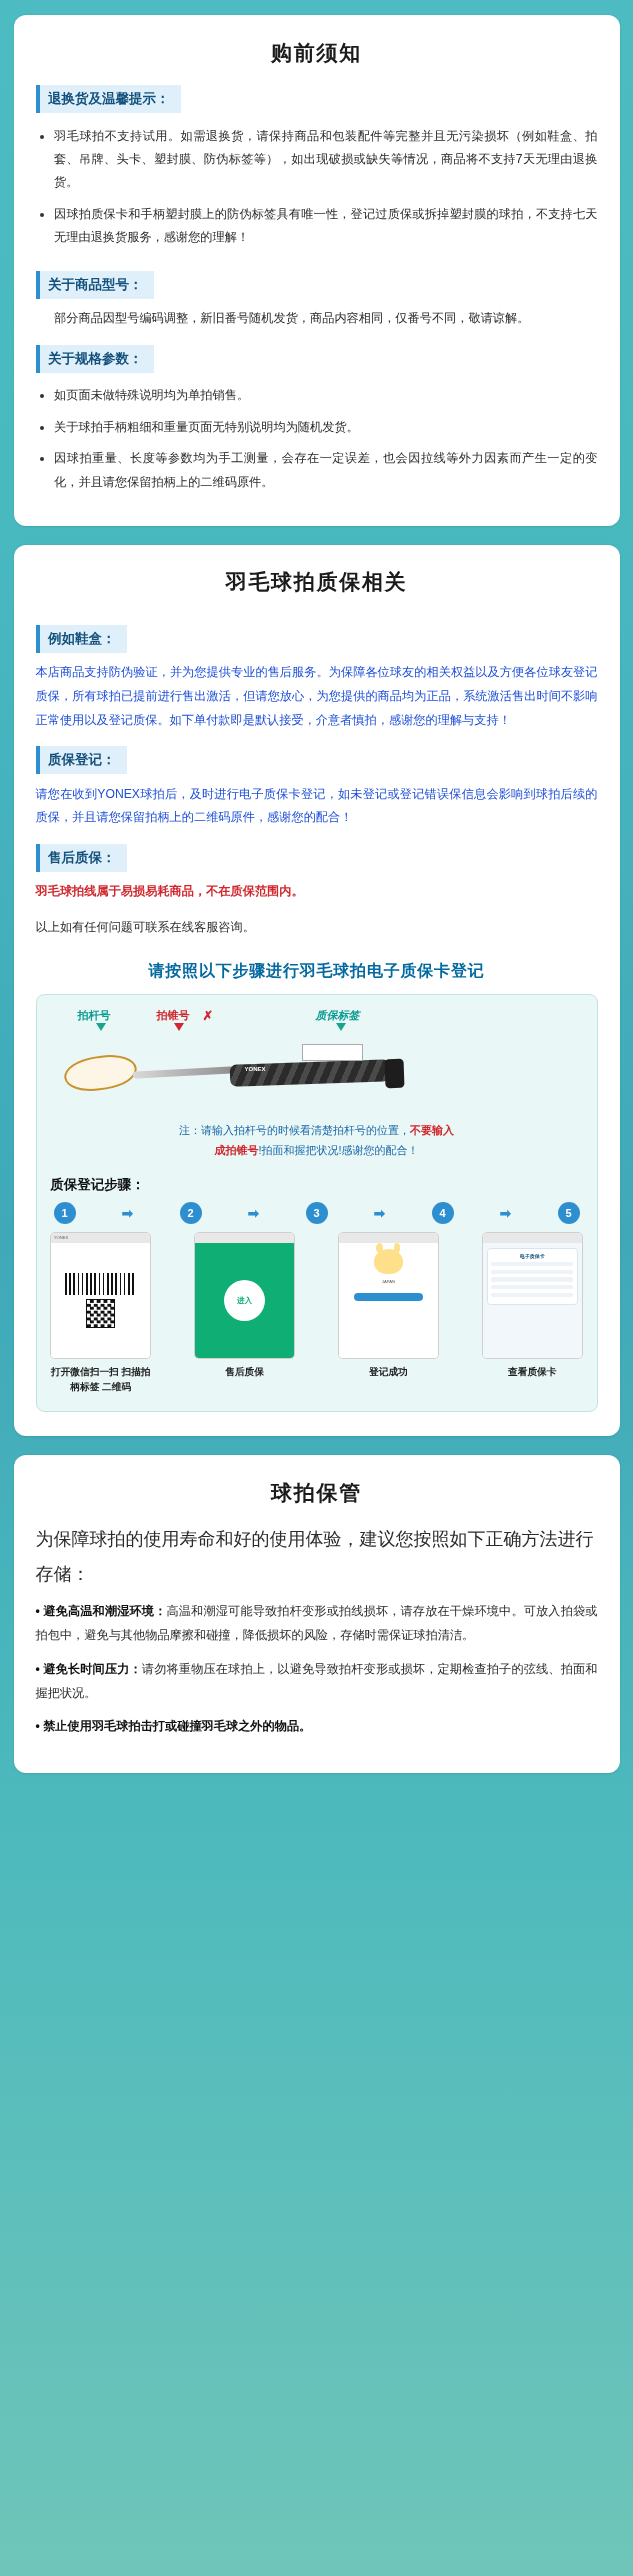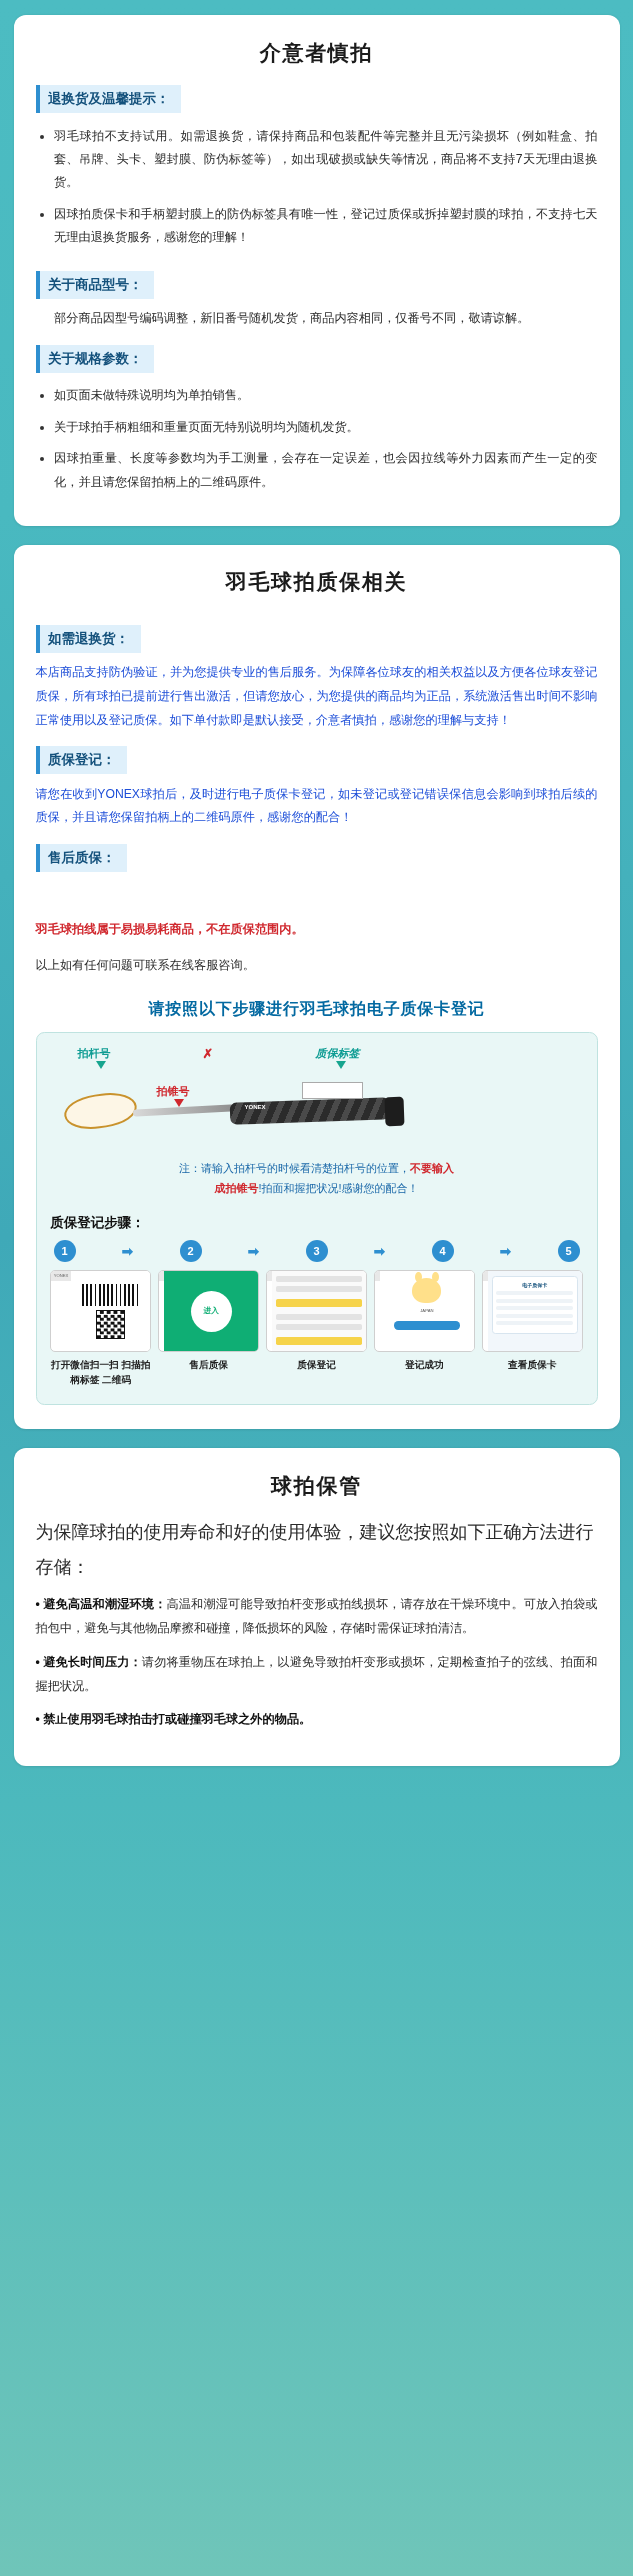--- a/index.html
+++ b/index.html
@@ -58,21 +58,21 @@
     text-align: justify;
   }
   ul.bullets li::marker { color: #333; }
   .indent-text {
     font-size: 12.2px;
     line-height: 1.95;
     color: #2a2a2a;
     padding-left: 18.6px;
     text-align: justify;
   }
-  .red { color: #d0282e; font-weight: bold; margin-top: 38px; }
+  .red { color: #d0282e; font-weight: bold; }
   .note-line { margin-top: 12px; font-size: 12.2px; color: #2a2a2a; line-height:1.9;}
 
   
   .reg-title {
     text-align: center;
     font-size: 16px;
     font-weight: bold;
     color: #0369a1;
     margin: 22px 0 12px 0;
     letter-spacing: 0.8px;
@@ -174,24 +174,24 @@
     font-size: 11px; font-weight: bold;
     display: flex; align-items: center; justify-content: center;
   }
   .step-arrow { color: #2e8fd0; font-size: 13.5px; font-weight: bold; }
   .phones {
     display: flex; justify-content: space-between; align-items: flex-start;
     margin-top: 8.4px; padding: 0 1.7px;
   }
   .phone-col { width: 19%; }
   .phone {
-    width: 100%; height: 82px;
+    width: 100%; height: 127px;
     border: 0.8px solid #cfcfcf; border-radius: 5px;
     background: #fff; overflow: hidden;
-    display: flex; flex-direction: row;
+    display: flex; flex-direction: column;
   }
   .phone .bar { height: 9.3px; background: #e8e8e8; font-size: 4.2px; color:#666; padding:1.7px 2.5px;}
   .phone .screen { flex: 1; position: relative; }
   .ph1 .screen { background: #ffffff; display:flex; flex-direction:column; align-items:center; justify-content:center; gap:3.4px;}
   .barcode {
     width: 72%; height: 22px;
     background: repeating-linear-gradient(90deg,#111 0 1.7px,#fff 1.7px 4.2px);
   }
   .qrbox { width: 29px; height: 29px; background: repeating-conic-gradient(#111 0 25%, #fff 0 50%) 0 0/6.8px 6.8px; border: 1.7px solid #111;}
   .ph2 .screen { background: #0fae74; display:flex; align-items:center; justify-content:center;}
@@ -216,21 +216,21 @@
   
   .care-intro { font-size:18px; line-height:1.95; color:#2a2a2a; margin-bottom:8.4px;}
   .care-item { font-size:12.2px; line-height:1.95; color:#2a2a2a; margin-bottom:10px; text-align:justify;}
   .care-item b { color:#111; }
   .bul { color:#111; font-weight:bold; }
 </style>
 </head>
 <body>
 
 <div class="card">
-  <div class="card-title">介意者慎拍</div>
+  <div class="card-title">购前须知</div>
 
   <div class="section-head first">退换货及温馨提示：</div>
   <ul class="bullets">
     <li>羽毛球拍不支持试用。如需退换货，请保持商品和包装配件等完整并且无污染损坏（例如鞋盒、拍套、吊牌、头卡、塑封膜、防伪标签等），如出现破损或缺失等情况，商品将不支持7天无理由退换货。</li>
     <li>因球拍质保卡和手柄塑封膜上的防伪标签具有唯一性，登记过质保或拆掉塑封膜的球拍，不支持七天无理由退换货服务，感谢您的理解！</li>
   </ul>
 
   <div class="section-head">关于商品型号：</div>
   <div class="indent-text">部分商品因型号编码调整，新旧番号随机发货，商品内容相同，仅番号不同，敬请谅解。</div>
 
@@ -238,21 +238,21 @@
   <ul class="bullets">
     <li>如页面未做特殊说明均为单拍销售。</li>
     <li>关于球拍手柄粗细和重量页面无特别说明均为随机发货。</li>
     <li>因球拍重量、长度等参数均为手工测量，会存在一定误差，也会因拉线等外力因素而产生一定的变化，并且请您保留拍柄上的二维码原件。</li>
   </ul>
 </div>
 
 <div class="card">
   <div class="card-title">羽毛球拍质保相关</div>
 
-  <div class="section-head">如需退换货：</div>
+  <div class="section-head">例如鞋盒：</div>
   <div class="body-text">本店商品支持防伪验证，并为您提供专业的售后服务。为保障各位球友的相关权益以及方便各位球友登记质保，所有球拍已提前进行售出激活，但请您放心，为您提供的商品均为正品，系统激活售出时间不影响正常使用以及登记质保。如下单付款即是默认接受，介意者慎拍，感谢您的理解与支持！</div>
 
   <div class="section-head">质保登记：</div>
   <div class="body-text">请您在收到YONEX球拍后，及时进行电子质保卡登记，如未登记或登记错误保信息会影响到球拍后续的质保，并且请您保留拍柄上的二维码原件，感谢您的配合！</div>
 
   <div class="section-head">售后质保：</div>
   <div class="body-text red">羽毛球拍线属于易损易耗商品，不在质保范围内。</div>
   <div class="note-line">以上如有任何问题可联系在线客服咨询。</div>
 
   <div class="reg-title">请按照以下步骤进行羽毛球拍电子质保卡登记</div>
@@ -314,34 +314,20 @@
       <div class="phone-col">
         <div class="phone ph2">
           <div class="bar"></div>
           <div class="screen">
             <div class="circlebtn">进入</div>
           </div>
         </div>
         <div class="step-caption">售后质保</div>
       </div>
 
-      <div class="phone-col">
-        <div class="phone ph3">
-          <div class="bar"></div>
-          <div class="screen">
-            <div class="line"></div>
-            <div class="line"></div>
-            <div class="lineY"></div>
-            <div class="line"></div>
-            <div class="line"></div>
-            <div class="lineY"></div>
-          </div>
-        </div>
-        <div class="step-caption">质保登记</div>
-      </div>
 
       <div class="phone-col">
         <div class="phone ph4">
           <div class="bar"></div>
           <div class="screen">
             <div class="mascot"></div>
             <div class="txt">JAPAN</div>
             <div class="btnblue"></div>
           </div>
         </div>

